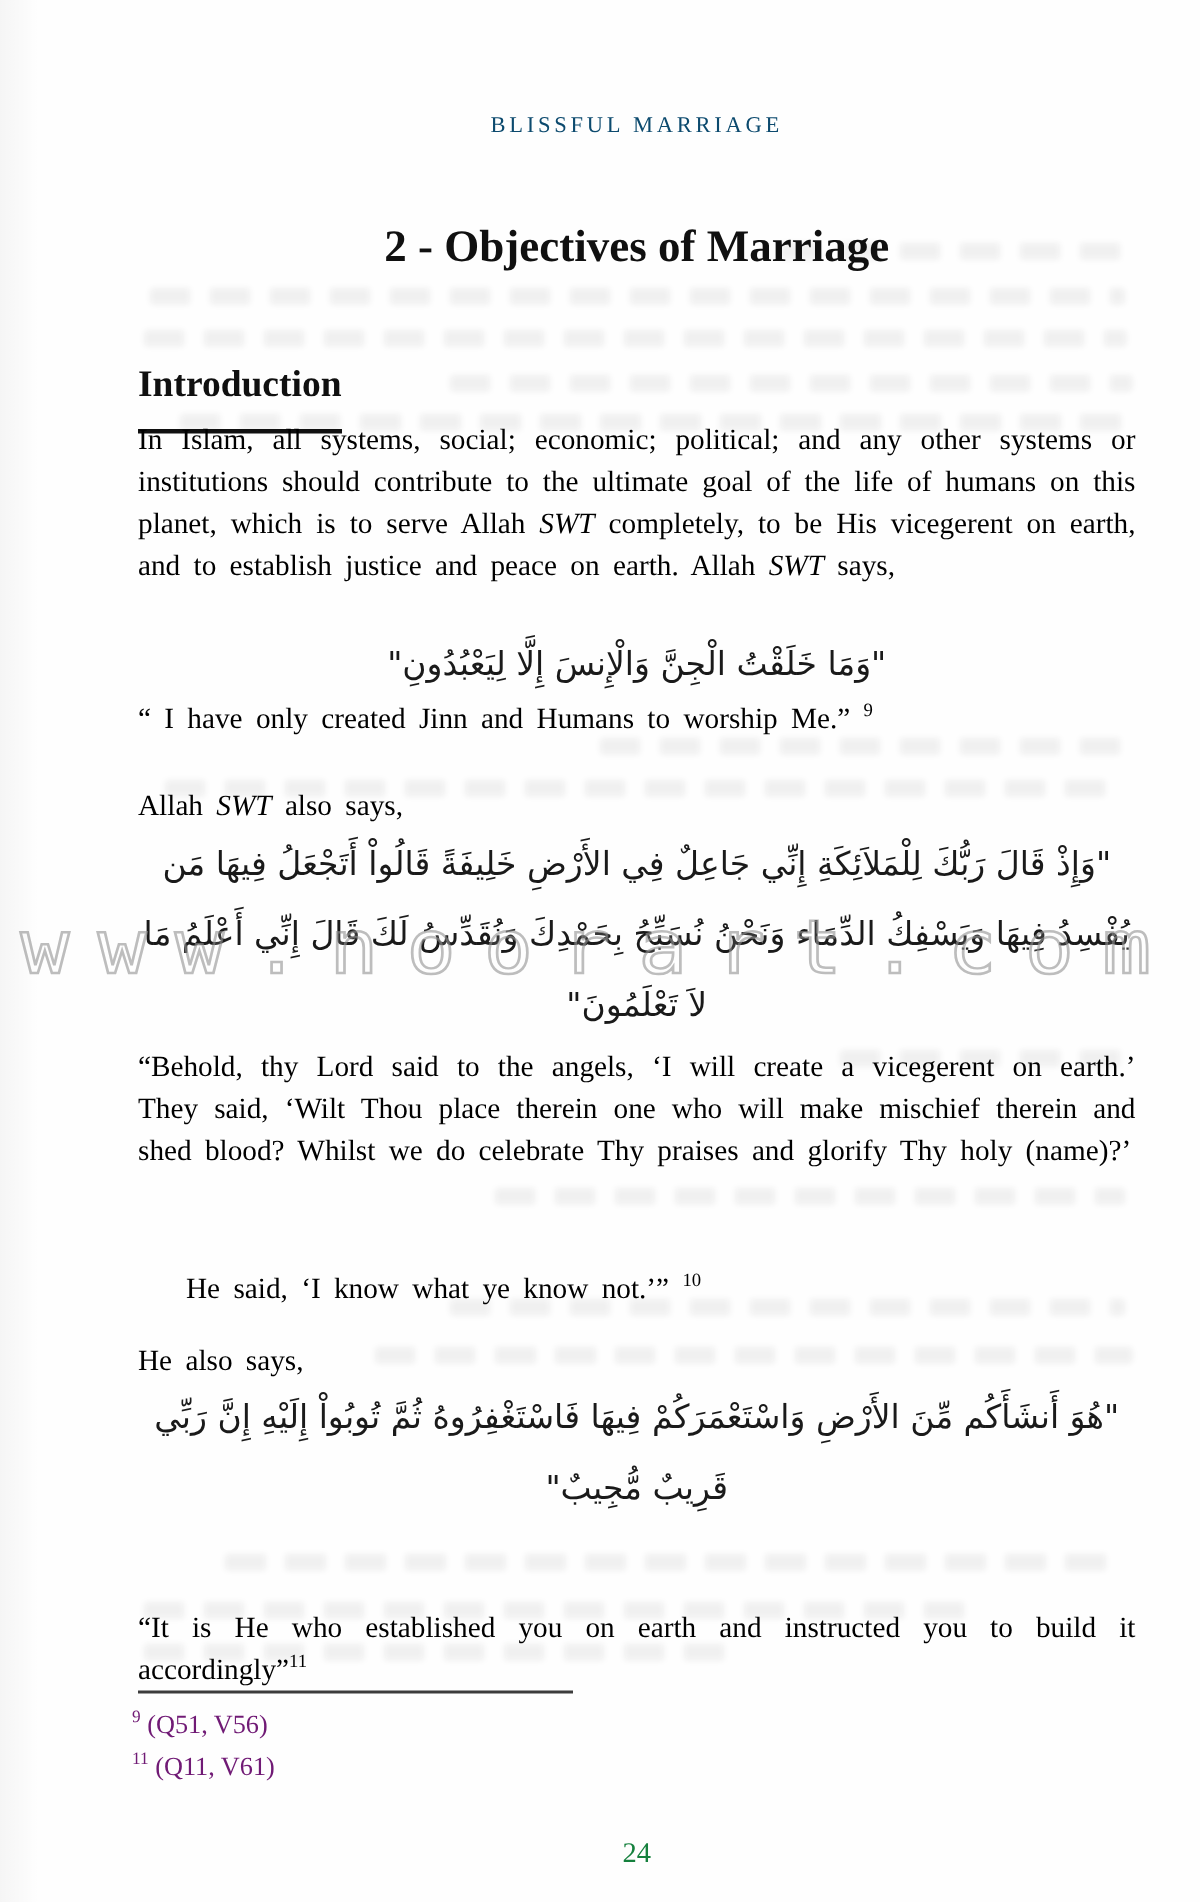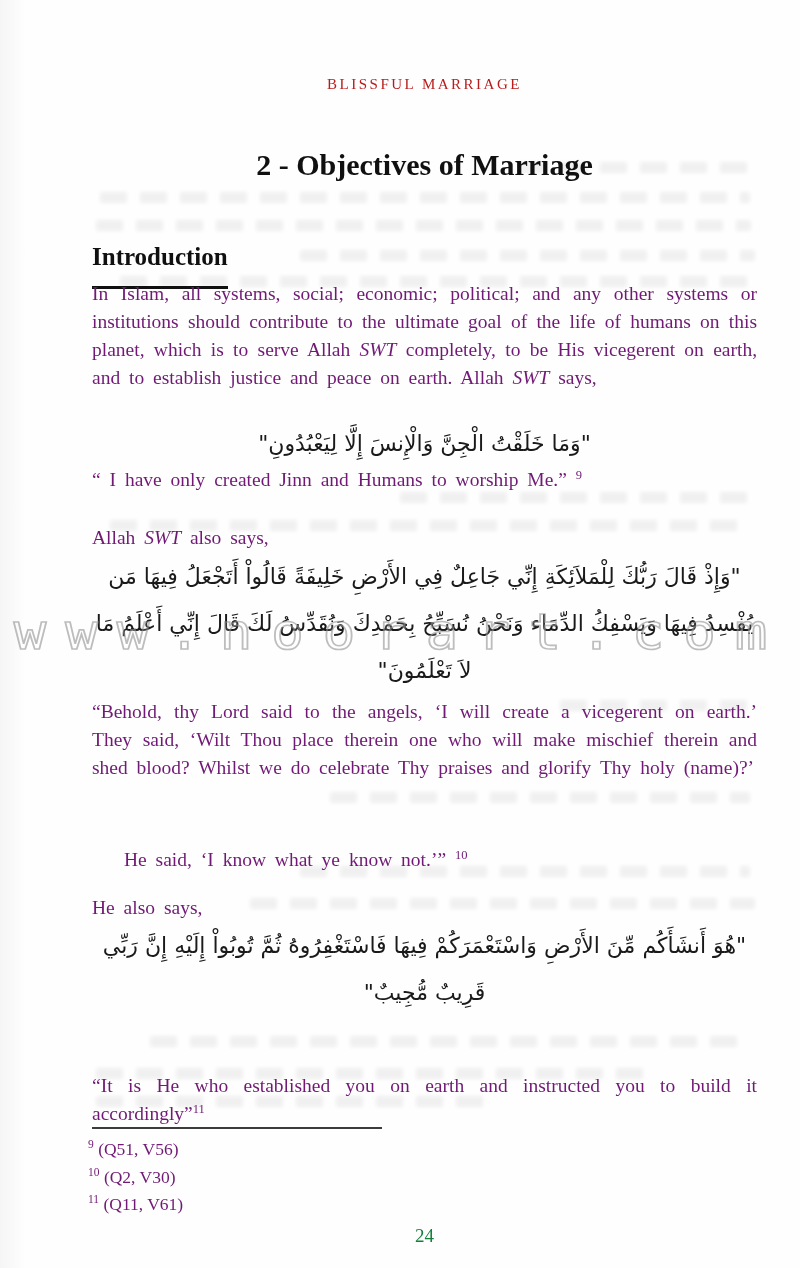--- a/index.html
+++ b/index.html
@@ -21,37 +21,37 @@
   }
   
   .ghost {
     position: absolute; height: 11px;
     background: repeating-linear-gradient(90deg, rgba(20,20,20,0.10) 0 27px, rgba(0,0,0,0) 27px 40px);
     filter: blur(2px); opacity: .6; border-radius: 2px;
   }
   .running-header {
     position: absolute; top: 76px; left: 92px; width: 665px;
     text-align: center; font-size: 15px; letter-spacing: 2.5px;
-    color: #b91c1c;
+    color: #0c4a6e;
   }
   .chapter-title {
     position: absolute; top: 148px; left: 92px; width: 665px;
     text-align: center; font-size: 30px; font-weight: bold; color: #101010;
   }
   .section-heading {
     position: absolute; top: 243px; left: 92px;
     font-size: 25px; font-weight: bold; color: #101010;
   }
   .section-heading .hd {
     display: inline-block; border-bottom: 3px solid #101010; padding-bottom: 15px;
   }
   .body-par {
     position: absolute; left: 92px; width: 665px;
     font-size: 19.5px; line-height: 28px; text-align: justify;
-    word-spacing: 4px; color: #701a75;
+    word-spacing: 4px; color: #000000;
   }
   .single-line { text-align: left; }
   .italic { font-style: italic; }
   sup.fn {
     font-size: 12.5px; line-height: 0; vertical-align: super; word-spacing: 0;
   }
   .arabic {
     position: absolute; left: 92px; width: 665px;
     direction: rtl; text-align: center;
     font-family: "DejaVu Sans", sans-serif;
@@ -135,20 +135,19 @@
 
     <div class="arabic" style="top:922px;">"هُوَ أَنشَأَكُم مِّنَ الأَرْضِ وَاسْتَعْمَرَكُمْ فِيهَا فَاسْتَغْفِرُوهُ ثُمَّ تُوبُواْ إِلَيْهِ إِنَّ رَبِّي</div>
     <div class="arabic" style="top:969px;">قَرِيبٌ مُّجِيبٌ"</div>
 
     <div class="body-par" style="top:1060px;margin-top:12px;"><span>“It is He who established you on earth and instructed you to build it accordingly”</span><sup class="fn">11</sup></div>
 
     <div class="footnote-sep"></div>
 
     <div class="footnotes">
       <div><sup class="fn">9</sup><span> (Q51, V56)</span></div>
-      <div><sup class="fn">10</sup><span> (Q2, V30)</span></div>
       <div><sup class="fn">11</sup><span> (Q11, V61)</span></div>
     </div>
 
     <div class="page-number">24</div>
   </div>
 
 </div>
 
 </body></html>

